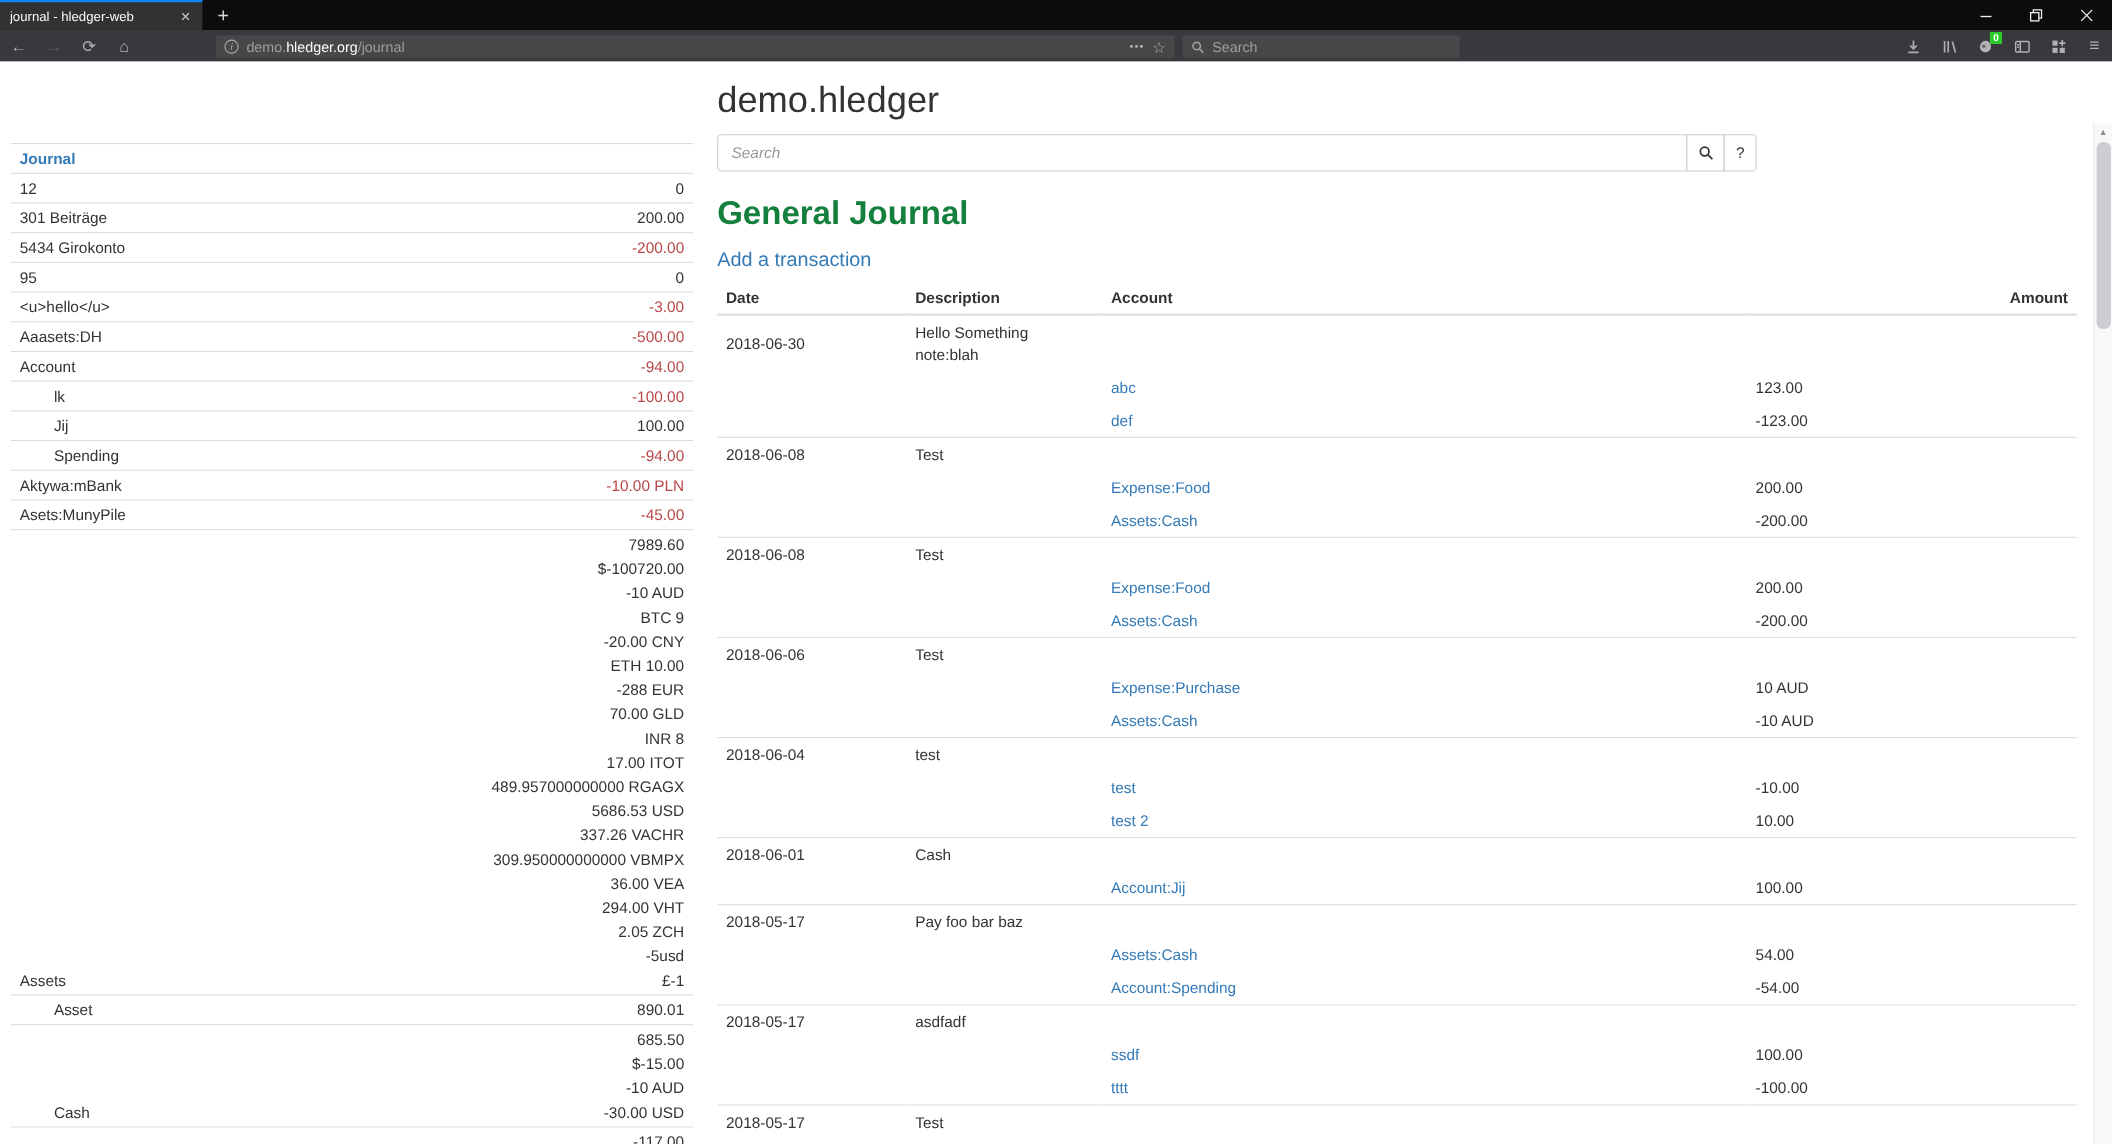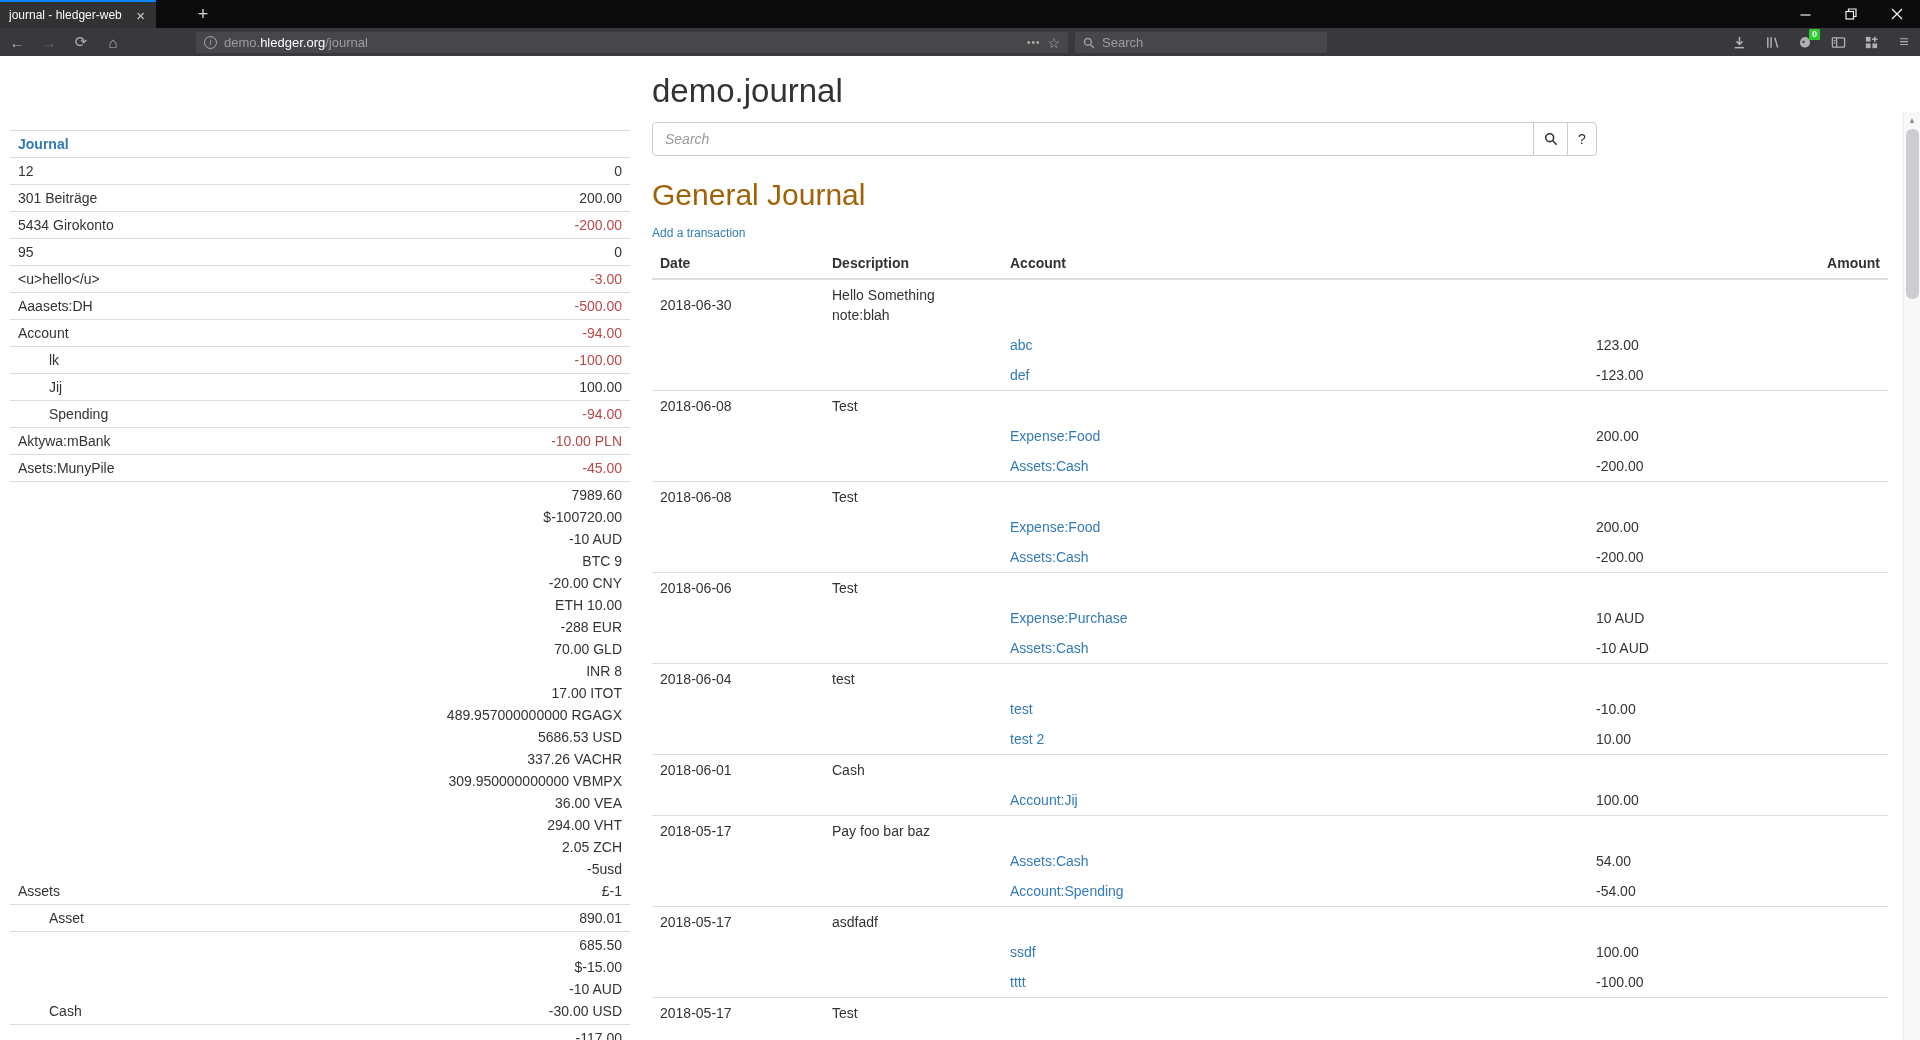--- a/index.html
+++ b/index.html
@@ -1,21 +1,21 @@
 <!DOCTYPE html>
 <html><head>
 <meta charset="utf-8">
 <style>
   * { margin:0; padding:0; box-sizing:border-box; }
   html,body { width:1920px; height:1040px; overflow:hidden; background:#fff;
               font-family:"Liberation Sans", sans-serif; }
 
   
   .tabbar { position:relative; height:28px; background:#0c0c0d; }
-  .tab { position:absolute; left:0; top:0; width:156px; height:28px; background:#323234;
+  .tab { position:absolute; left:0; top:0; width:184px; height:28px; background:#323234;
          border-top:2px solid #0a84ff; display:flex; align-items:center; padding:0 9px;
          color:#f9f9fa; font-size:12px; }
   .tab-title { flex:1; white-space:nowrap; overflow:hidden; }
   .tab-close { color:#cfcfd2; font-size:15px; padding:0 2px; cursor:default; }
   .newtab { position:absolute; left:188px; top:0; width:30px; height:28px; color:#d7d7db;
             font-size:18px; display:flex; align-items:center; justify-content:center; }
   .win-controls { position:absolute; right:0; top:0; height:28px; display:flex; }
   .win-btn { width:46px; height:28px; display:flex; align-items:center; justify-content:center;
              color:#f0f0f2; font-size:13px; }
   .win-btn svg { display:block; }
@@ -63,22 +63,22 @@
   h1.pgtitle { font-size:33px; font-weight:400; line-height:38px; margin:16px 0 12px; color:#333; }
   .search-group { margin-top:5px; margin-bottom:18px; width:945px; display:flex; }
   .search-input { flex:1; height:34px; border:1px solid #ccc; border-radius:4px 0 0 4px; padding:6px 12px;
                   font-size:14px; font-style:italic; color:#555; outline:none;
                   font-family:"Liberation Sans", sans-serif; }
   .search-input::placeholder { color:#999; font-style:italic; }
   .btn { height:34px; background:#fff; border:1px solid #ccc; margin-left:-1px; display:flex;
          align-items:center; justify-content:center; font-size:14px; color:#333; }
   .btn-search { width:35px; }
   .btn-help { width:30px; border-radius:0 4px 4px 0; }
-  h2.section { font-size:30px; font-weight:400; line-height:34px; margin:22px 0 10px; color:#a16207; }
-  .add-link { display:inline-block; margin:4px 0 4px; font-size:12px; }
+  h2.section { font-size:30px; font-weight:700; line-height:34px; margin:22px 0 10px; color:#15803d; }
+  .add-link { display:inline-block; margin:4px 0 4px; font-size:18px; }
 
   table.journal { width:100%; border-collapse:collapse; margin-top:4px; table-layout:fixed; }
   table.journal th { text-align:left; font-size:14px; font-weight:bold; color:#333;
                      padding:5px 8px; line-height:20px; border-bottom:2px solid #ddd; }
   table.journal th.r { text-align:right; }
   table.journal td { font-size:14px; padding:5px 8px; line-height:20px; color:#333; }
   tr.txn-first td { border-top:1px solid #ddd; }
   td.td-acct { padding-left:18px; }
   td.td-amt { }
   col.c-date { width:172px; } col.c-desc { width:178px; } col.c-amt { width:300px; }
@@ -311,21 +311,21 @@
             <td class="sb-name"></td>
             <td class="sb-amt">
               <div class="amt">-117.00</div>
             </td>
           </tr>
         </tbody>
     </table>
   </aside>
 
   <main class="main">
-    <h1 class="pgtitle">demo.journal</h1>
+    <h1 class="pgtitle">demo.hledger</h1>
 
     <div class="search-group">
       <input class="search-input" value="" placeholder="Search" style="">
       <button class="btn btn-search">
         <svg width="14" height="14" viewBox="0 0 16 16" fill="none" stroke="#333" stroke-width="1.8">
             <circle cx="6.5" cy="6.5" r="4.5"></circle>
             <line x1="10" y1="10" x2="14.5" y2="14.5"></line>
           </svg>
       </button>
       <button class="btn btn-help">?</button>

